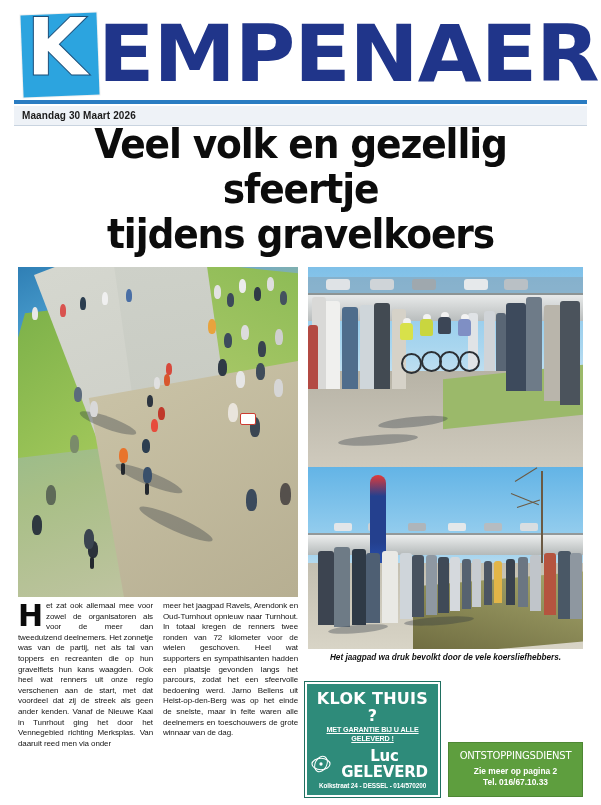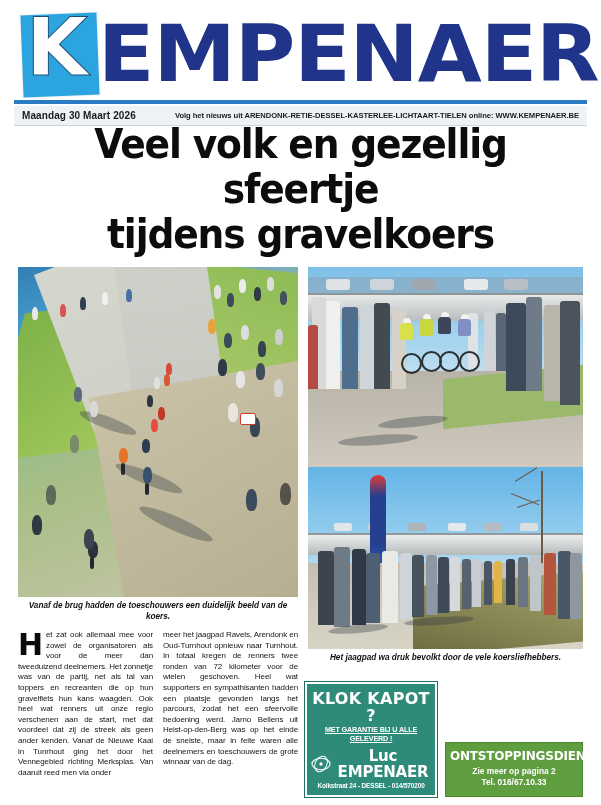--- a/index.html
+++ b/index.html
@@ -148,40 +148,39 @@
   .ad-clock .t3{font-weight:bold;font-size:7.2px;line-height:9px;margin-top:1px;text-decoration:underline;letter-spacing:-.15px;}
   .ad-clock .brandrow{display:flex;align-items:center;justify-content:center;gap:4px;margin-top:5px;}
   .ad-clock .swirl{width:20px;height:18px;flex:0 0 20px;}
   .ad-clock .brand{font-family:"DejaVu Sans",sans-serif;font-weight:bold;font-size:15px;line-height:16px;letter-spacing:-.2px;}
   .ad-clock .addr{font-weight:bold;font-size:6.4px;line-height:8px;margin-top:2px;letter-spacing:-.1px;}
 
   .ad-green{
     width:138px;background:#5e9e3e;border:1px solid #4e8734;
     padding:7px 4px 8px 4px;text-align:center;color:#ffffff;
   }
-  .ad-green .g1{font-family:"DejaVu Sans",sans-serif;font-weight:bold;font-size:12px;line-height:12px;letter-spacing:-.2px;}
+  .ad-green .g1{font-family:"DejaVu Sans",sans-serif;font-weight:normal;font-size:10px;line-height:12px;letter-spacing:-.2px;}
   .ad-green .g2{font-family:"DejaVu Sans",sans-serif;font-weight:bold;font-size:17px;line-height:20px;margin-top:2px;letter-spacing:-.4px;}
   .ad-green .g3{font-weight:bold;font-size:8.4px;line-height:11px;margin-top:4px;}
   .ad-green .g4{font-weight:bold;font-size:8.4px;line-height:11px;}
 </style>
 </head>
 <body>
 
 <div class="page">
 
   <div class="masthead">
     <div class="logo-row">
       <div class="k-tile"></div>
       <div class="k-letter">K</div>
       <div class="rest-letters">EMPENAER</div>
     </div>
     <div class="blue-rule"></div>
     <div class="infobar">
       <div class="date">Maandag 30 Maart 2026</div>
-      <div class="tagline">Volg het nieuws uit ARENDONK-RETIE-DESSEL-KASTERLEE-LICHTAART-TIELEN online: WWW.KEMPENAER.BE</div>
     </div>
   </div>
 
   <div class="headline">
     <span>Veel volk en gezellig sfeertje</span>
     <span class="l2">tijdens gravelkoers</span>
   </div>
 
   <div class="content">
     <div class="cols">
@@ -236,21 +235,20 @@
           <div class="dot" style="left:228px;top:222px;width:11px;height:22px;background:#3b4a5c;"></div>
           <div class="dot" style="left:262px;top:216px;width:11px;height:22px;background:#55504c;"></div>
           <div class="dot" style="left:56px;top:120px;width:8px;height:15px;background:#5b6b7c;"></div>
           <div class="dot" style="left:72px;top:134px;width:8px;height:16px;background:#d8d8d8;"></div>
           <div class="dot" style="left:52px;top:168px;width:9px;height:18px;background:#7a8b6a;"></div>
           <div class="dot" style="left:28px;top:218px;width:10px;height:20px;background:#5e6a58;"></div>
           <div class="dot" style="left:14px;top:248px;width:10px;height:20px;background:#2e3840;"></div>
           <div class="dot" style="left:66px;top:262px;width:10px;height:20px;background:#3a4450;"></div>
           <div style="position:absolute;left:222px;top:146px;width:14px;height:10px;background:#fff;border:1px solid #cc3b30;border-radius:2px;"></div>
         </div>
-        <div class="caption">Vanaf de brug hadden de toeschouwers een duidelijk beeld van de koers.</div>
 
         <div class="article">
           <div class="body-cols">
             <div class="bcol">
               <p class="dropcap">Het zat ook allemaal mee voor zowel de organisatoren als voor de meer dan tweeduizend deelnemers. Het zonnetje was van de partij, net als tal van toppers en recreanten die op hun gravelfiets hun kans waagden. Ook heel wat renners uit onze regio verschenen aan de start, met dat voordeel dat zij de streek als geen ander kenden. Vanaf de Nieuwe Kaai in Tunrhout ging het door het Vennegebied richting Merksplas. Van daaruit reed men via onder</p>
             </div>
             <div class="bcol">
               <p>meer het jaagpad Ravels, Arendonk en Oud-Turnhout opnieuw naar Turnhout. In totaal kregen de renners twee ronden van 72 kilometer voor de wielen geschoven. Heel wat supporters en sympathisanten hadden een plaatsje gevonden langs het parcours, zodat het een sfeervolle bedoening werd. Jarno Bellens uit Heist-op-den-Berg was op het einde de snelste, maar in feite waren alle deelnemers en toeschouwers de grote winnaar van de dag.</p>
             </div>
           </div>
@@ -346,29 +344,29 @@
           <div class="shadow1" style="left:20px;top:158px;width:60px;height:8px;transform:rotate(-5deg);"></div>
           <div class="shadow1" style="left:96px;top:150px;width:70px;height:8px;transform:rotate(-4deg);"></div>
         </div>
         <div class="caption">Het jaagpad wa druk bevolkt door de vele koersliefhebbers.</div>
       </div>
     </div>
   </div>
 
   <div class="ads">
     <div class="ad ad-clock">
-      <div class="t1">KLOK KAPOT ?</div>
+      <div class="t1">KLOK THUIS ?</div>
       <div class="t3">MET GARANTIE BIJ U ALLE GELEVERD !</div>
       <div class="brandrow">
         <svg class="swirl" viewBox="0 0 24 22">
           <ellipse cx="12" cy="11" rx="11" ry="7" fill="none" stroke="#ffffff" stroke-width="1.4"></ellipse>
           <ellipse cx="12" cy="11" rx="7" ry="10" fill="none" stroke="#ffffff" stroke-width="1.2" transform="rotate(28 12 11)"></ellipse>
           <circle cx="12" cy="11" r="2" fill="#ffffff"></circle>
         </svg>
-        <div class="brand">Luc EMPENAER</div>
+        <div class="brand">Luc GELEVERD</div>
       </div>
       <div class="addr">Kolkstraat 24 - DESSEL - 014/570200</div>
     </div>
 
     <div class="ad ad-green">
       <div class="g1">ONTSTOPPINGSDIENST</div>
       <div class="g3">Zie meer op pagina 2</div>
       <div class="g4">Tel. 016/67.10.33</div>
     </div>
   </div>

